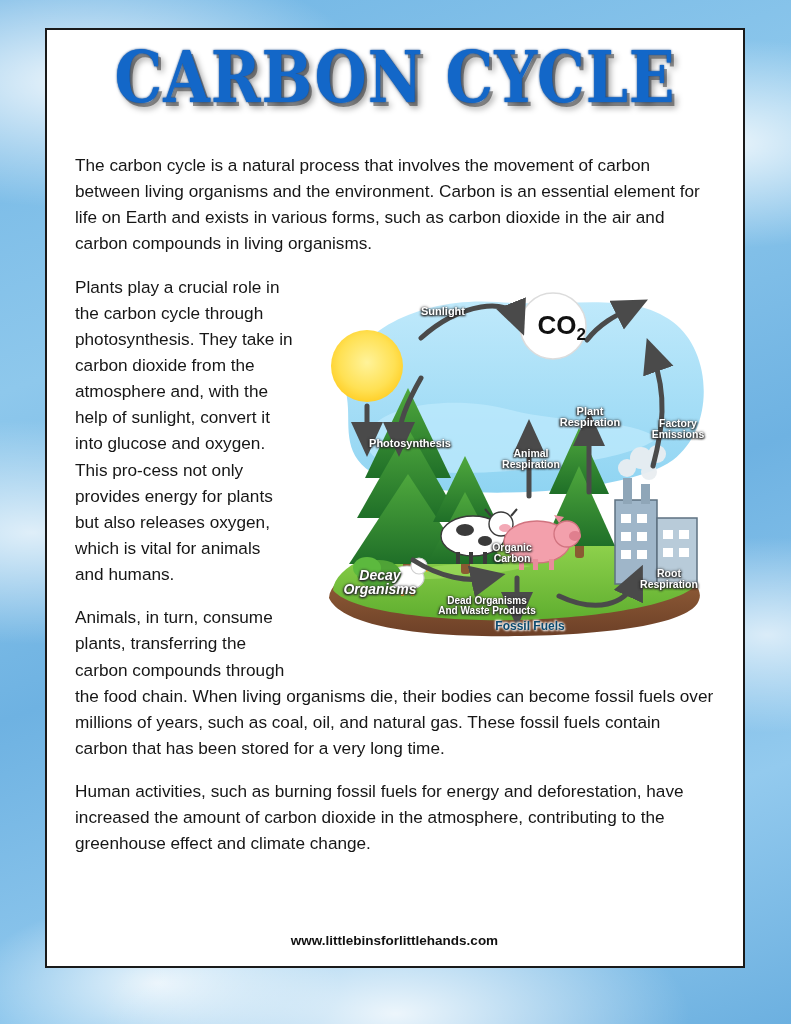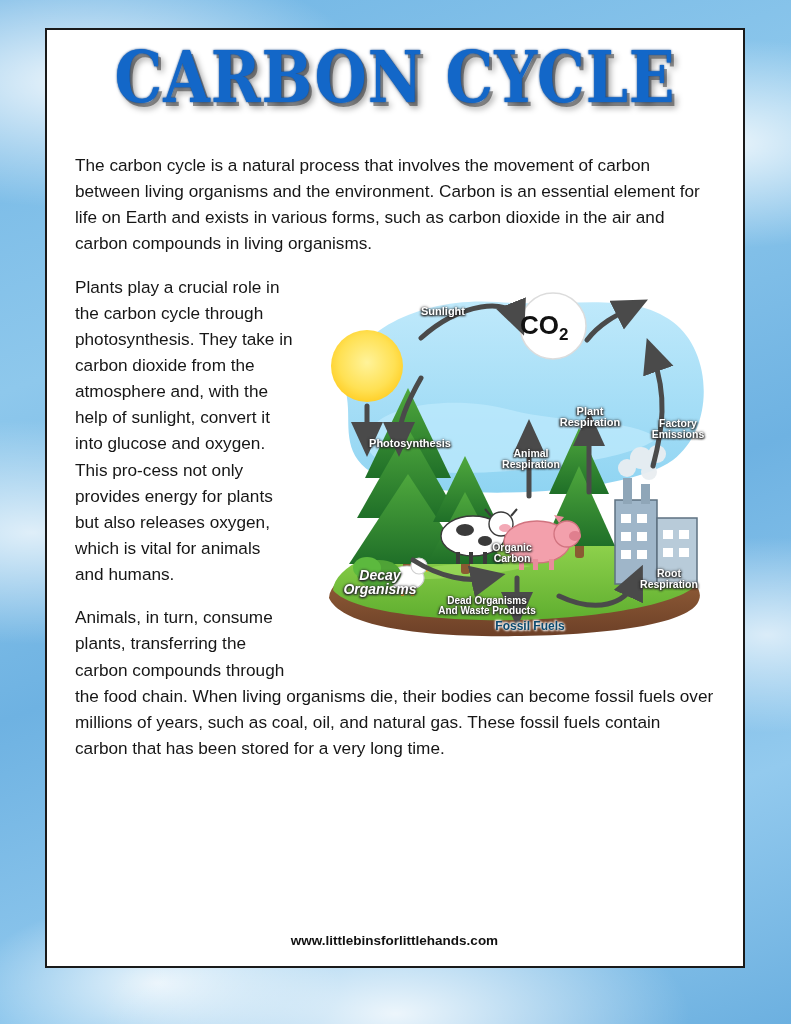--- a/index.html
+++ b/index.html
@@ -272,24 +272,25 @@
 Emissions</div>
         <div class="dg-label" style="left:170px; top:264px; width:82px; font-size:10.5px;">Organic
 Carbon</div>
         <div class="dg-label" style="left:40px; top:290px; width:78px; font-size:14px;font-style:italic;">Decay
 Organisms</div>
         <div class="dg-label" style="left:118px; top:318px; width:136px; font-size:10px;">Dead Organisms
 And Waste Products</div>
         <div class="dg-label" style="left:328px; top:290px; width:80px; font-size:10.5px;">Root
 Respiration</div>
         <div class="dg-label lbl-dark" style="left:164px; top:342px; width:130px; font-size:12px;">Fossil Fuels</div>
-        <div style="position:absolute; left:219px; top:28px; width:66px; text-align:left; font-weight:bold; font-size:26px; color:#111; font-family:'Liberation Sans',sans-serif;">
+        <div style="position:absolute; left:219px; top:28px; width:66px; text-align:right; font-weight:bold; font-size:26px; color:#111; font-family:'Liberation Sans',sans-serif;">
           <span>CO</span><sub style="font-size:17px;">2</sub>
         </div>
       </div>
 
       <p class="para">Plants play a crucial role in the carbon cycle through photosynthesis. They take in carbon dioxide from the atmosphere and, with the help of sunlight, convert it into glucose and oxygen. This pro-cess not only provides energy for plants but also releases oxygen, which is vital for animals and humans.</p>
       <p class="para">Animals, in turn, consume plants, transferring the carbon compounds through the food chain. When living organisms die, their bodies can become fossil fuels over millions of years, such as coal, oil, and natural gas. These fossil fuels contain carbon that has been stored for a very long time.</p>
+      <p class="para">Human activities, such as burning fossil fuels for energy and deforestation, have increased the amount of carbon dioxide in the atmosphere, contributing to the greenhouse effect and climate change.</p>
     </div>
 
     <div class="footer">www.littlebinsforlittlehands.com</div>
   </div>
 </div>
 
 </body></html>

